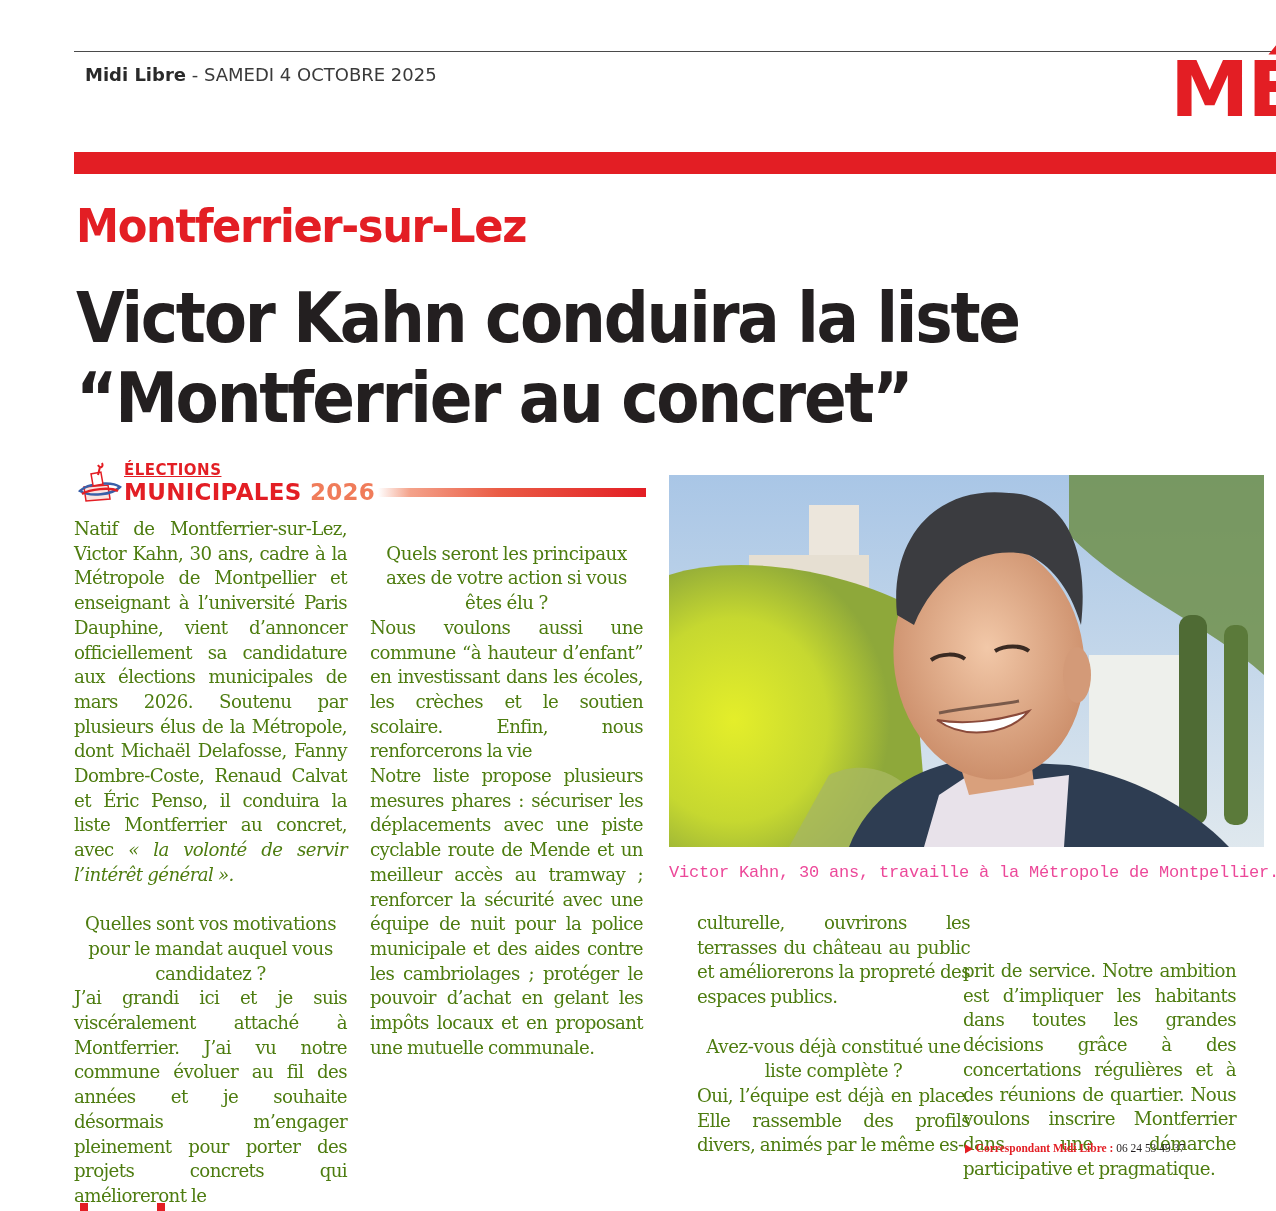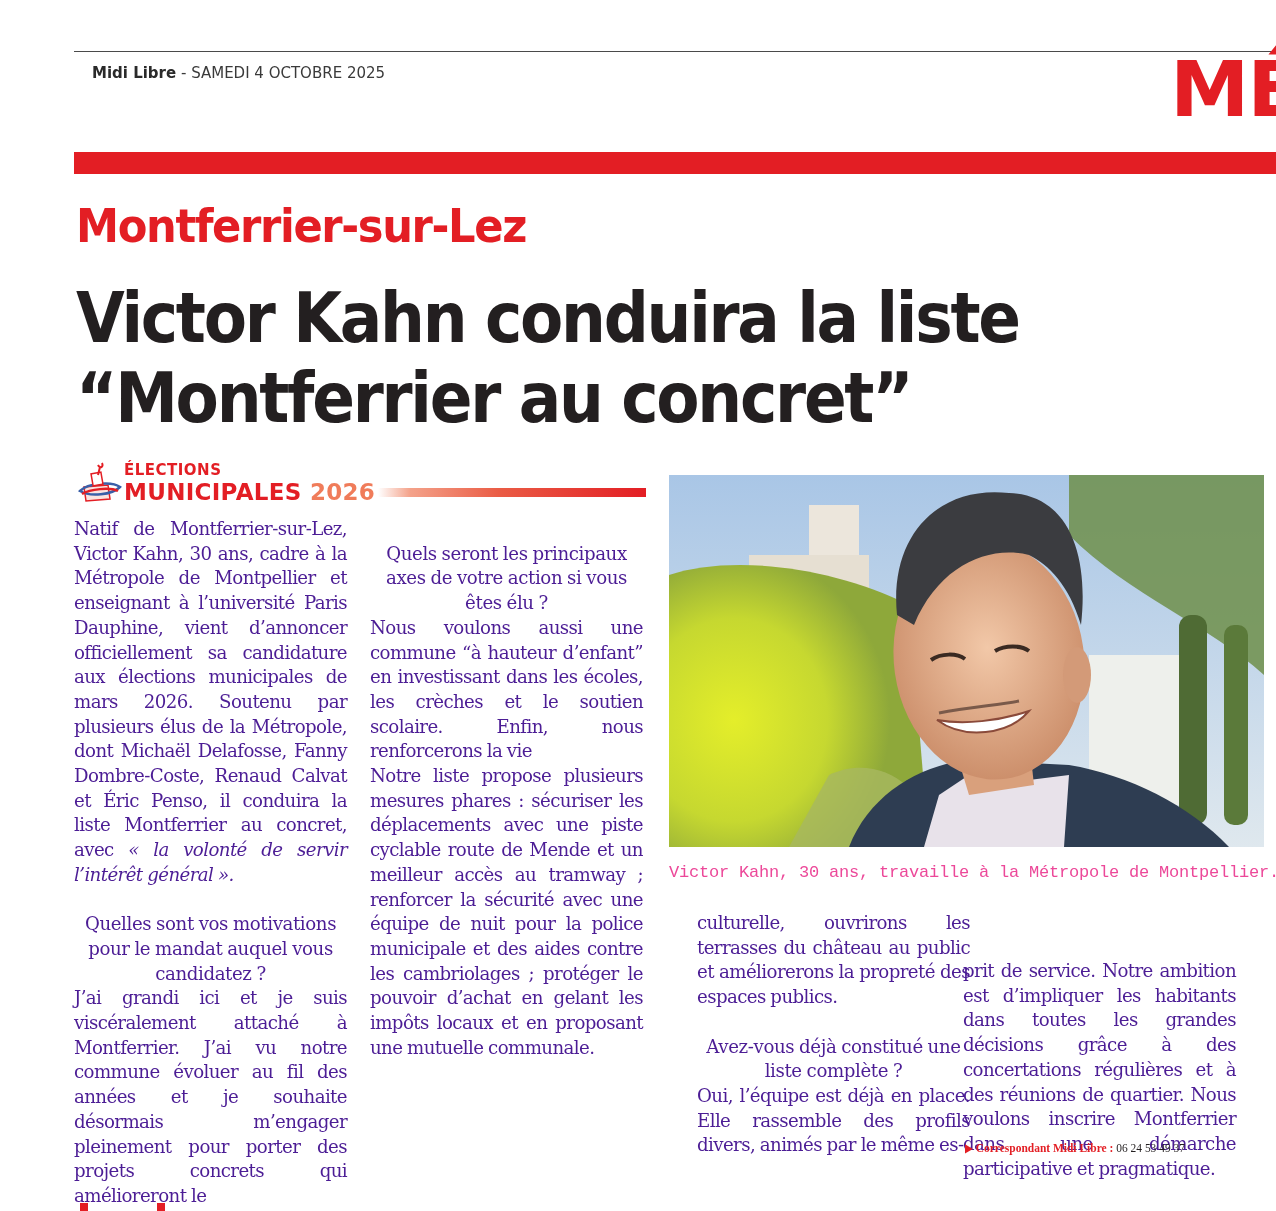--- a/index.html
+++ b/index.html
@@ -1,30 +1,30 @@
 <!DOCTYPE html>
 <html><head>
 <meta charset="utf-8">
 <style>
   html, body { margin: 0; padding: 0; background: #ffffff; }
   body { width: 1276px; height: 1211px; position: relative; overflow: hidden; color: #231f20; }
   .top-rule { position: absolute; left: 74px; top: 51px; width: 1202px; height: 1px; background: #4a4a4a; }
-  .dateline { position: absolute; left: 92px; top: 64px; font-family: "DejaVu Sans", sans-serif; font-size: 15px; color: #3a3a3a; letter-spacing: 0px; white-space: nowrap; }
+  .dateline { position: absolute; left: 85px; top: 64px; font-family: "DejaVu Sans", sans-serif; font-size: 18px; color: #3a3a3a; letter-spacing: 0px; white-space: nowrap; }
   .dateline b { font-weight: bold; color: #2a2a2a; }
   .section-name { position: absolute; left: 1170px; top: 52px; font-family: "DejaVu Sans", sans-serif; font-weight: bold; font-size: 76px; color: #e31e24; letter-spacing: -2px; line-height: 1; transform: scaleX(1.05); transform-origin: left; white-space: nowrap; }
   .red-bar { position: absolute; left: 74px; top: 152px; width: 1202px; height: 22px; background: #e31e24; }
   .kicker { position: absolute; left: 76px; top: 200px; font-family: "DejaVu Sans", sans-serif; font-weight: bold; font-size: 47px; color: #e31e24; letter-spacing: -1.5px; line-height: 1.1; white-space: nowrap; transform: scaleX(0.92); transform-origin: left; }
   .headline { position: absolute; left: 76px; top: 278px; font-family: "DejaVu Sans", sans-serif; font-weight: bold; font-size: 70px; color: #231f20; letter-spacing: -2.5px; line-height: 80px; transform: scaleX(0.9); transform-origin: left; white-space: nowrap; }
   .elections { position: absolute; left: 78px; top: 461px; width: 570px; height: 42px; }
   .elections .logo { position: absolute; left: 0; top: 0; width: 44px; height: 42px; }
-  .elections .t1 { position: absolute; left: 46px; top: 2px; font-family: "DejaVu Sans", sans-serif; font-weight: bold; font-size: 15px; color: #e31e24; letter-spacing: 0.5px; line-height: 1; }
+  .elections .t1 { position: absolute; left: 46px; top: 2px; font-family: "DejaVu Sans", sans-serif; font-weight: bold; font-size: 15px; color: #e31e24; letter-spacing: 0.5px; line-height: 1; text-decoration: underline; }
   .elections .t2 { position: absolute; left: 46px; top: 20px; font-family: "DejaVu Sans", sans-serif; font-weight: bold; font-size: 23px; color: #e31e24; letter-spacing: 0.3px; line-height: 1; white-space: nowrap; }
   .elections .t2 .yr { color: #f07c5a; }
   .elections .bar { position: absolute; left: 300px; top: 27px; width: 268px; height: 9px; background: linear-gradient(to right, #ffffff 0%, #f4a28a 12%, #ea5c45 45%, #e31e24 100%); }
-  .col { position: absolute; font-family: "DejaVu Serif", serif; font-size: 18.2px; line-height: 24.7px; color: #4c1d95; text-align: justify; letter-spacing: -0.6px; word-spacing: -0.5px; hyphens: manual; }
+  .col { position: absolute; font-family: "DejaVu Serif", serif; font-size: 18.2px; line-height: 24.7px; color: #4d7c0f; text-align: justify; letter-spacing: -0.6px; word-spacing: -0.5px; hyphens: manual; }
   .col p { margin: 0; }
   .col .q { font-weight: normal; text-align: center; letter-spacing: -0.4px; }
   .col .gap { height: 24.7px; }
   .col i { font-style: italic; }
   .c1 { left: 74px; top: 517px; width: 273px; }
   .c2 { left: 370px; top: 517px; width: 273px; }
   .c3 { left: 697px; top: 911px; width: 273px; }
   .c4 { left: 963px; top: 911px; width: 273px; margin-top: 48px; }
   .photo { position: absolute; left: 669px; top: 475px; width: 595px; height: 372px; overflow: hidden; background: #c8d890; }
   .caption { position: absolute; left: 669px; top: 863px; font-family: Liberation Mono, monospace; font-size: 17px; color: #ec4899; white-space: nowrap; letter-spacing: -0.2px; }

